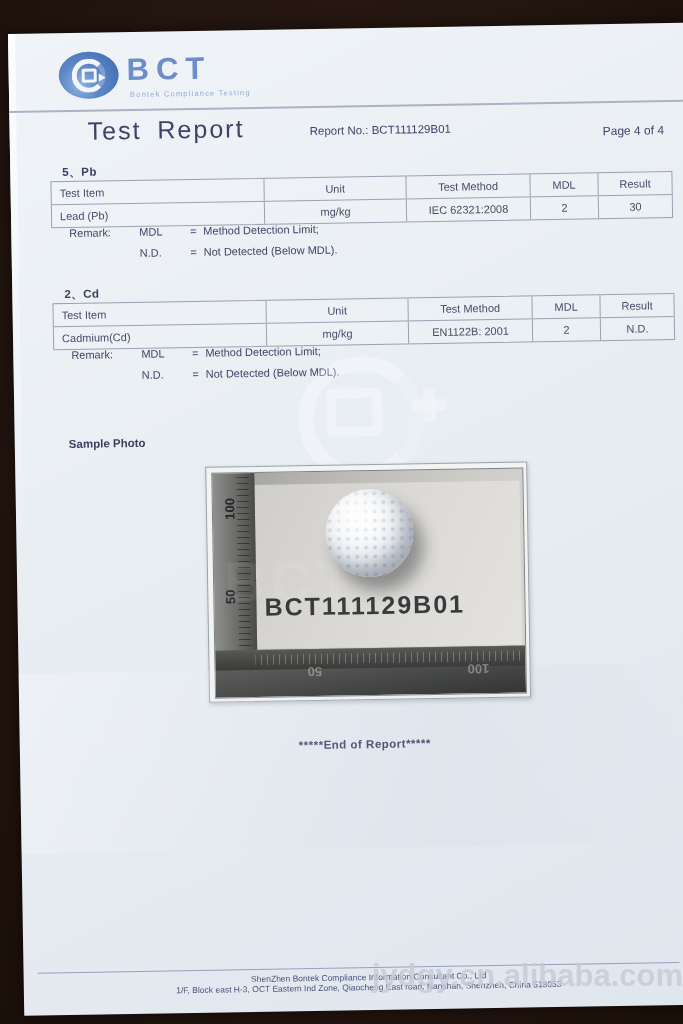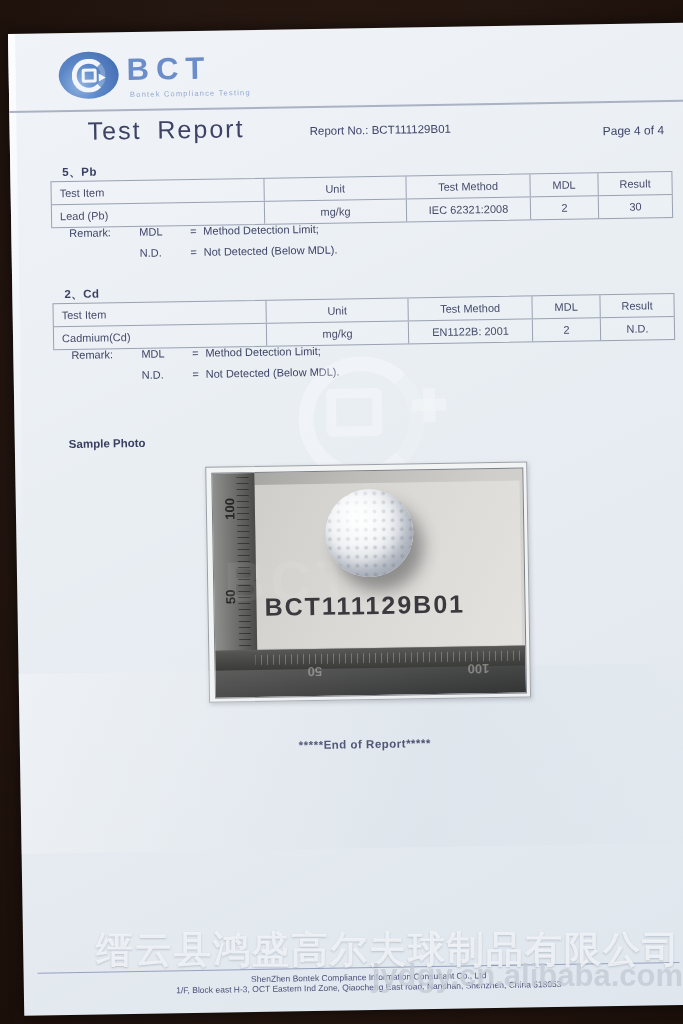--- a/index.html
+++ b/index.html
@@ -192,15 +192,14 @@
         <div class="photo-text">BCT111129B01</div>
       </div>
     </div>
 
     <div class="end-line">*****End of Report*****</div>
     <div class="rule-bottom"></div>
     <div class="footer-1">ShenZhen Bontek Compliance Information Consultant Co., Ltd</div>
     <div class="footer-2">1/F, Block east H-3, OCT Eastern Ind Zone, Qiaocheng East road, Nanshan, Shenzhen, China 518053</div>
   </div>
 
-  <div class="wm-cn">缙云县鸿盛高尔夫球制品有限公司</div>
   <div class="wm-url">jydgy.cn.alibaba.com</div>
 </div>
 
 </body></html>

